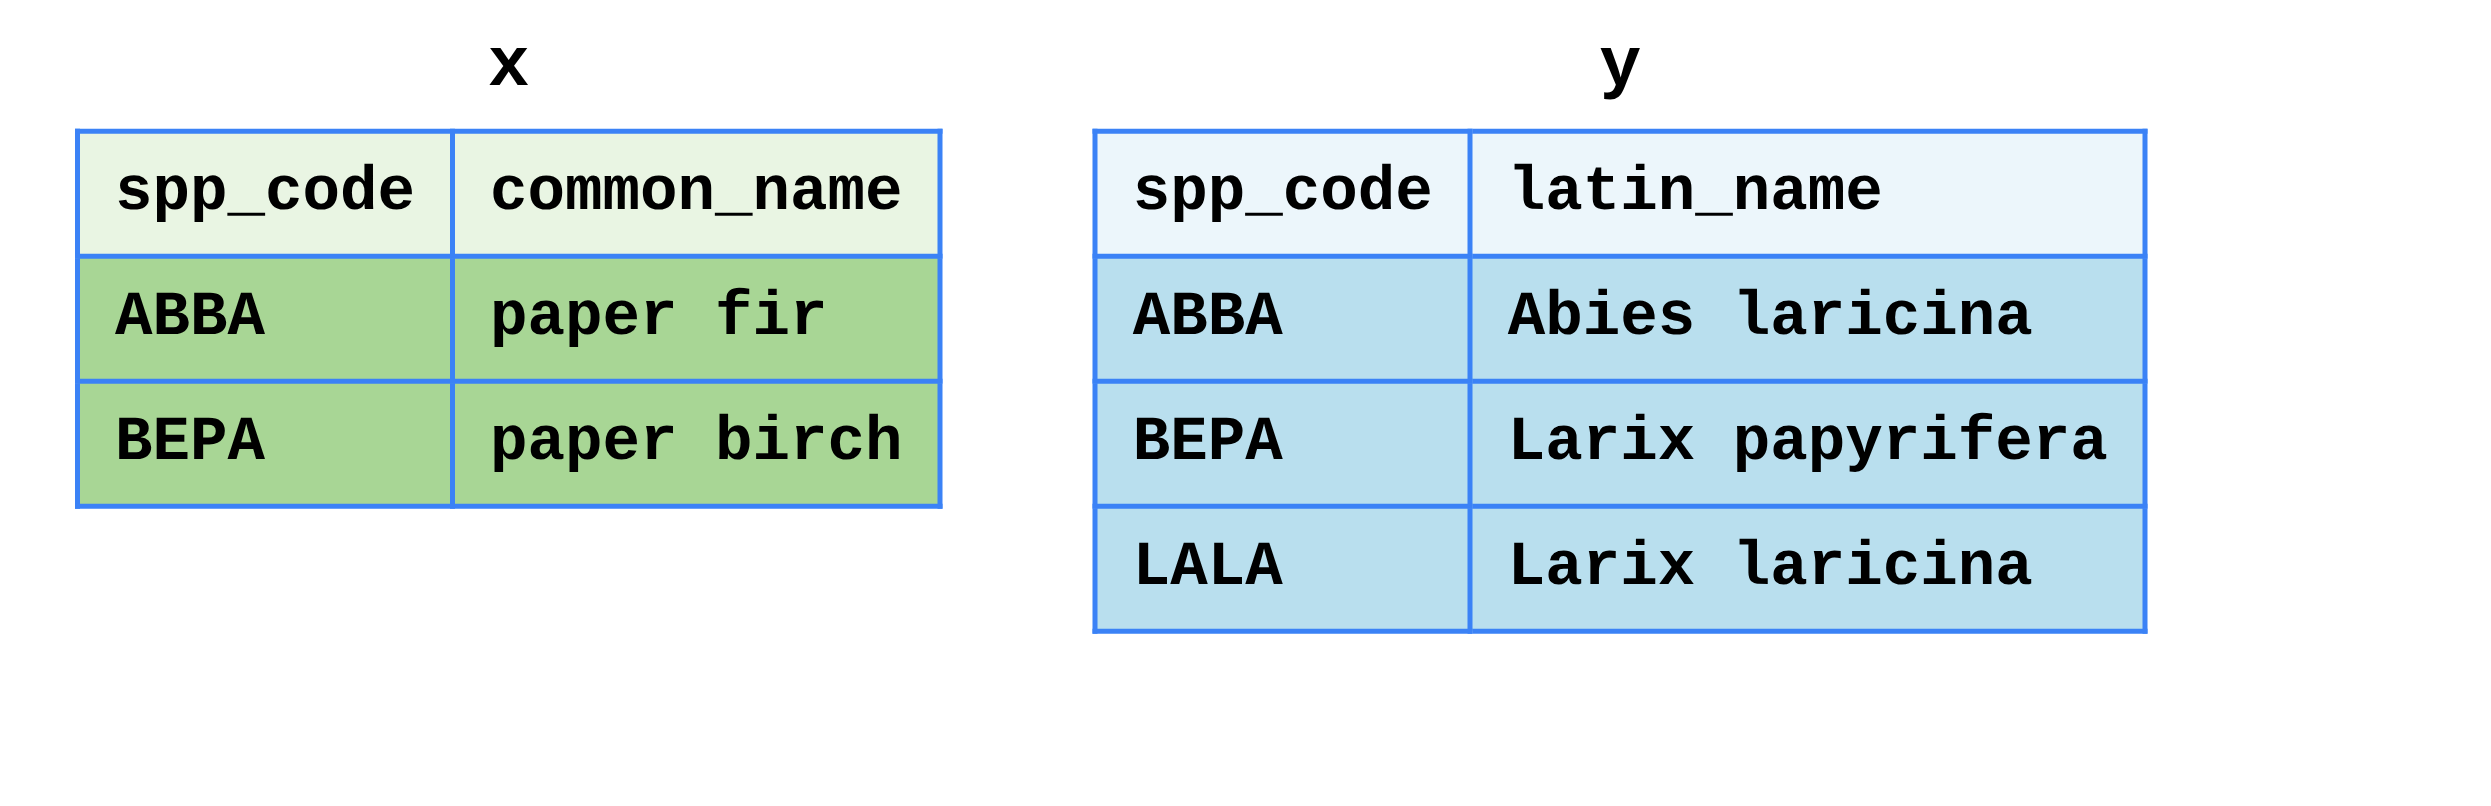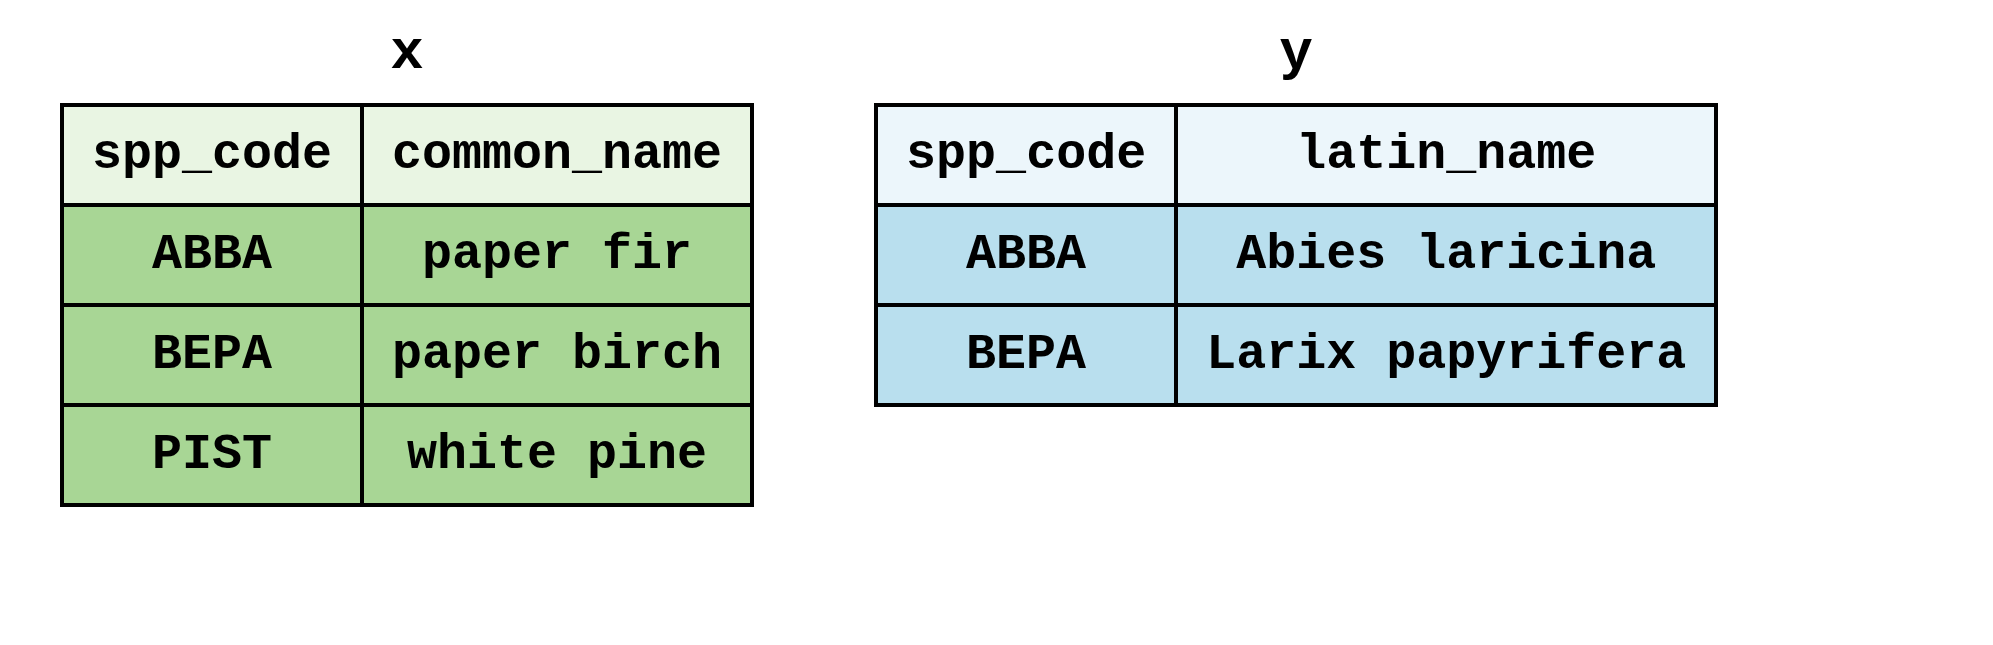--- a/index.html
+++ b/index.html
@@ -32,25 +32,25 @@
     font-size: 56px;
     line-height: 1.2;
     margin-bottom: 16px;
     text-align: center;
   }
   table {
     border-collapse: collapse;
     table-layout: auto;
   }
   th, td {
-    border: 4px solid #000000;
+    border: 4px solid #3b82f6;
     padding: 18px 28px;
     font-size: 50px;
     line-height: 1.2;
-    text-align: center;
+    text-align: left;
     white-space: nowrap;
     font-weight: bold;
   }
   
   .table-x th {
     background: #e9f5e3;
   }
   .table-x td {
     background: #a8d695;
   }
@@ -78,24 +78,20 @@
       </thead>
       <tbody>
         <tr>
           <td>ABBA</td>
           <td>paper fir</td>
         </tr>
         <tr>
           <td>BEPA</td>
           <td>paper birch</td>
         </tr>
-        <tr>
-          <td>PIST</td>
-          <td>white pine</td>
-        </tr>
       </tbody>
     </table>
   </div>
 
   <div class="table-block">
     <div class="table-title">y</div>
     <table class="table-y">
       <thead>
         <tr>
           <th>spp_code</th>
@@ -104,17 +100,21 @@
       </thead>
       <tbody>
         <tr>
           <td>ABBA</td>
           <td>Abies laricina</td>
         </tr>
         <tr>
           <td>BEPA</td>
           <td>Larix papyrifera</td>
         </tr>
+        <tr>
+          <td>LALA</td>
+          <td>Larix laricina</td>
+        </tr>
       </tbody>
     </table>
   </div>
 
 </div>
 
 </body></html>

